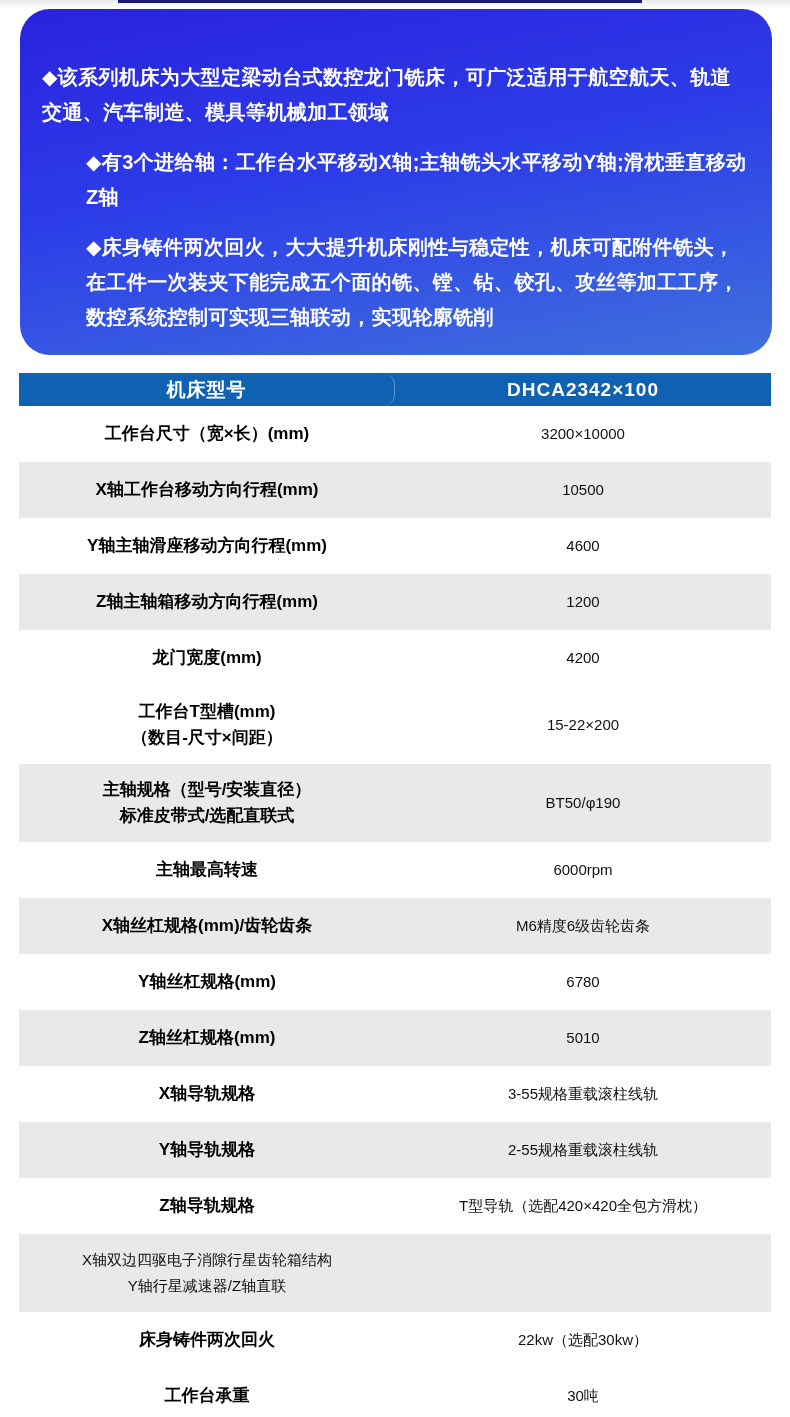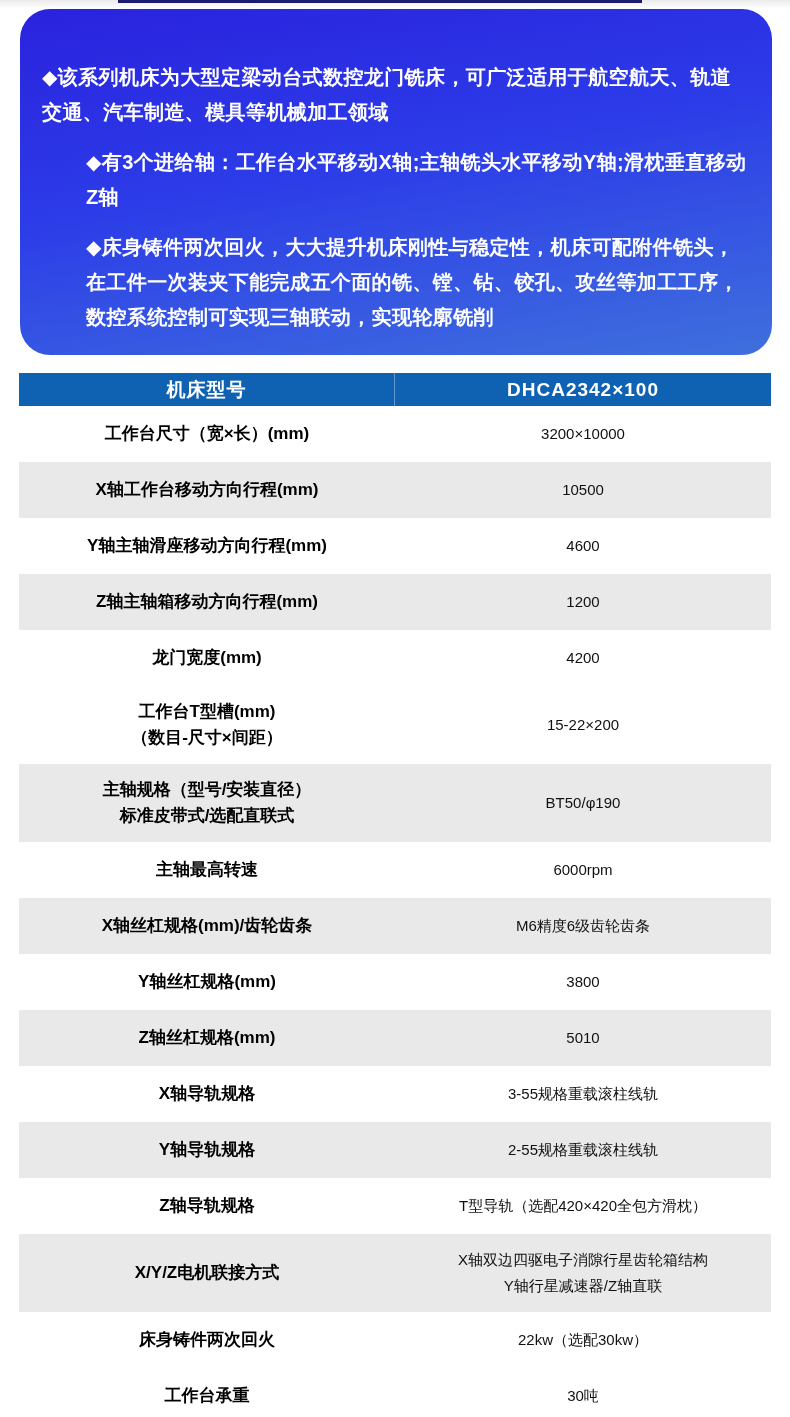--- a/index.html
+++ b/index.html
@@ -57,21 +57,21 @@
     color:#ffffff;
     font-size:19px;
     font-weight:700;
     align-items:center;
   }
   .th{
     width:50%;
     text-align:center;
     letter-spacing:1px;
   }
-  .th-label{border-right:1px solid rgba(255,255,255,0.35);height:100%;display:flex;align-items:center;justify-content:center;}
+  .th-label{border-right:1px solid rgba(255,255,255,0.35);height:100%;display:flex;align-items:center;justify-content:center;border-radius:12px;}
   .th-value{height:100%;display:flex;align-items:center;justify-content:center;}
   .row{
     display:flex;
     min-height:56px;
     background:#ffffff;
   }
   .row.gray{background:var(--row-alt);}
   .cell{
     width:50%;
     display:flex;
@@ -146,21 +146,21 @@
     <div class="cell value">6000rpm</div>
   </div>
 
   <div class="row gray">
     <div class="cell label">X轴丝杠规格(mm)/齿轮齿条</div>
     <div class="cell value">M6精度6级齿轮齿条</div>
   </div>
 
   <div class="row">
     <div class="cell label">Y轴丝杠规格(mm)</div>
-    <div class="cell value">3800</div>
+    <div class="cell value">6780</div>
   </div>
 
   <div class="row gray">
     <div class="cell label">Z轴丝杠规格(mm)</div>
     <div class="cell value">5010</div>
   </div>
 
   <div class="row">
     <div class="cell label">X轴导轨规格</div>
     <div class="cell value">3-55规格重载滚柱线轨</div>
@@ -170,21 +170,20 @@
     <div class="cell label">Y轴导轨规格</div>
     <div class="cell value">2-55规格重载滚柱线轨</div>
   </div>
 
   <div class="row">
     <div class="cell label">Z轴导轨规格</div>
     <div class="cell value">T型导轨（选配420×420全包方滑枕）</div>
   </div>
 
   <div class="row gray">
-    <div class="cell label">X/Y/Z电机联接方式</div>
     <div class="cell value">X轴双边四驱电子消隙行星齿轮箱结构
 Y轴行星减速器/Z轴直联</div>
   </div>
 
   <div class="row">
     <div class="cell label">床身铸件两次回火</div>
     <div class="cell value">22kw（选配30kw）</div>
   </div>
 
   <div class="row">

